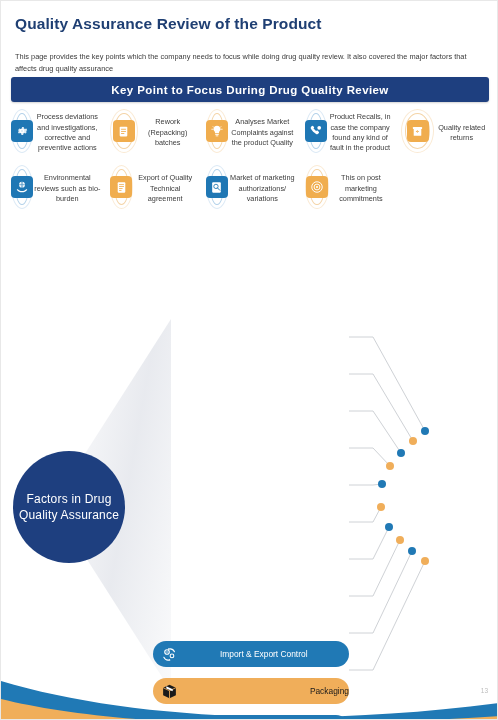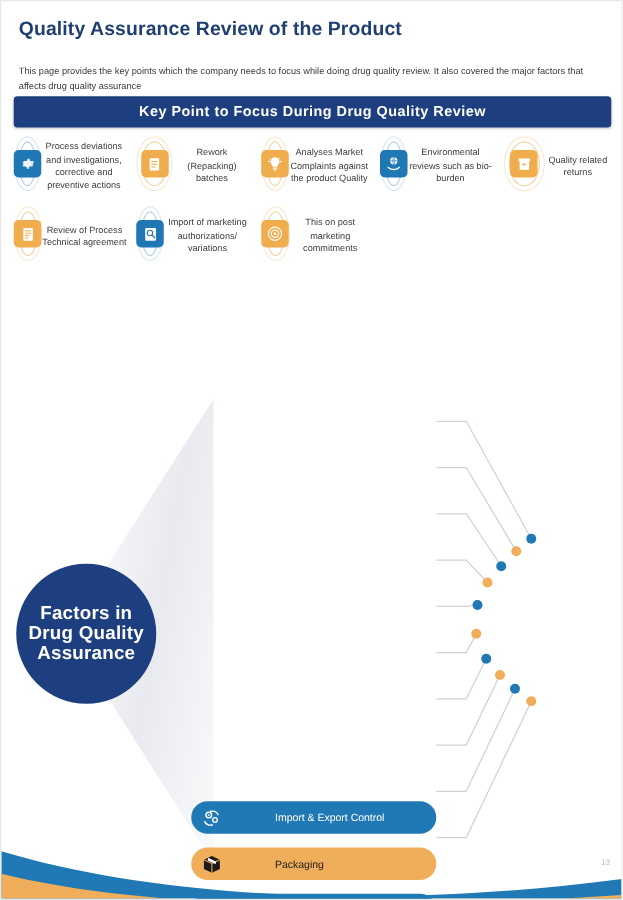--- a/index.html
+++ b/index.html
@@ -125,22 +125,22 @@
     position: absolute;
     left: 12px; top: 450px;
     width: 112px; height: 112px;
     border-radius: 50%;
     background: #1e3f7f;
     display: flex; align-items: center; justify-content: center;
     z-index: 4;
   }
   .left-circle-label {
     color: #ffffff;
-    font-size: 15px;
-    font-weight: bold;
+    font-size: 12px;
+    font-weight: normal;
     line-height: 16px;
     text-align: center;
     letter-spacing: .2px;
   }
 
   .bars {
     position: absolute;
     left: 152px; top: 322px;
     width: 196px;
     z-index: 3;
@@ -149,21 +149,21 @@
     position: relative;
     height: 26px;
     margin-bottom: 11px;
     border-radius: 13px;
     display: flex;
     align-items: center;
     padding-left: 6px;
     color: #ffffff;
   }
   .bar.blue  { background: #2079b5; }
-  .bar.orange{ background: #f0ae5a; color: #1a1a1a; }
+  .bar.orange{ background: #f0ae5a; color: #1a1a1a; justify-content: space-between; }
   .bar-icon {
     width: 20px; height: 20px;
     flex: 0 0 20px;
     display: flex; align-items: center; justify-content: center;
     margin-right: 5px;
   }
   .bar-label {
     font-size: 8.4px;
     line-height: 10.4px;
     font-weight: normal;
@@ -234,73 +234,85 @@
               <path d="M12 3a6 6 0 00-3.5 10.9V16h7v-2.1A6 6 0 0012 3z"></path>
               <rect x="9" y="17.2" width="6" height="1.5"></rect>
               <rect x="9.8" y="19.6" width="4.4" height="1.5"></rect>
               <path d="M3 9h2.4M18.6 9H21M5.2 4.4l1.7 1.7M17.1 6.1l1.7-1.7" stroke="#ffffff" stroke-width="1.3" stroke-linecap="round"></path>
             </svg>
         </div>
       </div>
       <div class="kp-text">Analyses Market Complaints against the product Quality</div>
     </div>
 
+    <div class="kp-cell">
+      <div class="kp-ring blue">
+        <div class="kp-badge">
+          <svg width="14" height="14" viewBox="0 0 24 24" fill="#ffffff">
+              <path d="M6.6 3.5a1.6 1.6 0 00-2.2.3L3.2 5.4c-.6.8-.5 1.9.1 2.9 2.1 3.6 5.2 6.7 8.8 8.8 1 .6 2.1.7 2.9.1l1.6-1.2a1.6 1.6 0 00.3-2.2l-1.7-2.2a1.3 1.3 0 00-1.7-.3l-1.4.9-4.4-4.4.9-1.4a1.3 1.3 0 00-.3-1.7L6.6 3.5z"></path>
+              <circle cx="17.5" cy="6.5" r="4.4" fill="#1f77b4"></circle>
+              <circle cx="17.5" cy="6.5" r="3.2" fill="#ffffff"></circle>
+            </svg>
+        </div>
+      </div>
+      <div class="kp-text">Product Recalls, in case the company found any kind of fault in the product</div>
+    </div>
+
+    <div class="kp-cell">
+      <div class="kp-ring orange">
+        <div class="kp-badge">
+          <svg width="13" height="13" viewBox="0 0 24 24" fill="#ffffff">
+              <path d="M5 7h14v12a1 1 0 01-1 1H6a1 1 0 01-1-1V7z"></path>
+              <rect x="3.5" y="3.5" width="17" height="4" rx="1"></rect>
+              <path d="M10 12h4M12 10l-2 2 2 2" stroke="#f0ad4e" stroke-width="1.4" fill="none" stroke-linecap="round"></path>
+            </svg>
+        </div>
+      </div>
+      <div class="kp-text">Quality related returns</div>
+    </div>
 
     <div class="kp-cell">
       <div class="kp-ring blue">
         <div class="kp-badge">
           <svg width="14" height="14" viewBox="0 0 24 24" fill="#ffffff">
               <circle cx="12" cy="8" r="5"></circle>
               <path d="M7 8h10M12 3c1.8 1.7 1.8 8.3 0 10M12 3c-1.8 1.7-1.8 8.3 0 10" stroke="#1f77b4" stroke-width=".9" fill="none"></path>
               <path d="M3 16.5c2.3 3 5.4 4.5 9 4.5s6.7-1.5 9-4.5c-1-.8-2-.6-2.8.2-1.5 1.5-3.7 2.3-6.2 2.3s-4.7-.8-6.2-2.3c-.8-.8-1.8-1-2.8-.2z"></path>
             </svg>
         </div>
       </div>
       <div class="kp-text">Environmental reviews such as bio-burden</div>
-    </div>
-
-    <div class="kp-cell">
-      <div class="kp-ring orange">
-        <div class="kp-badge">
-          <svg width="13" height="13" viewBox="0 0 24 24" fill="#ffffff">
-              <path d="M5 7h14v12a1 1 0 01-1 1H6a1 1 0 01-1-1V7z"></path>
-              <rect x="3.5" y="3.5" width="17" height="4" rx="1"></rect>
-              <path d="M10 12h4M12 10l-2 2 2 2" stroke="#f0ad4e" stroke-width="1.4" fill="none" stroke-linecap="round"></path>
-            </svg>
-        </div>
-      </div>
-      <div class="kp-text">Quality related returns</div>
     </div>
 
     <div class="kp-cell">
       <div class="kp-ring orange">
         <div class="kp-badge">
           <svg width="13" height="13" viewBox="0 0 24 24" fill="#ffffff">
               <rect x="5" y="2.5" width="14" height="19" rx="1.5"></rect>
               <rect x="7.5" y="6" width="9" height="1.5" fill="#f0ad4e"></rect>
               <rect x="7.5" y="9.5" width="9" height="1.5" fill="#f0ad4e"></rect>
               <rect x="7.5" y="13" width="6.5" height="1.5" fill="#f0ad4e"></rect>
               <rect x="7.5" y="16.5" width="4.5" height="1.5" fill="#f0ad4e"></rect>
             </svg>
         </div>
       </div>
-      <div class="kp-text">Review of Process Technical agreement</div>
+      <div class="kp-text">Export of Quality Technical agreement</div>
     </div>
 
     <div class="kp-cell">
       <div class="kp-ring blue">
         <div class="kp-badge">
           <svg width="13" height="13" viewBox="0 0 24 24" fill="#ffffff">
               <rect x="4" y="2.5" width="16" height="19" rx="1.5"></rect>
               <circle cx="11" cy="10" r="4" fill="none" stroke="#1f77b4" stroke-width="1.6"></circle>
               <path d="M14 13l4 4" stroke="#1f77b4" stroke-width="1.8" stroke-linecap="round"></path>
             </svg>
         </div>
       </div>
-      <div class="kp-text">Import of marketing authorizations/ variations</div>
+      <div class="kp-text">Market of marketing authorizations/ variations</div>
     </div>
 
     <div class="kp-cell">
       <div class="kp-ring orange">
         <div class="kp-badge">
           <svg width="14" height="14" viewBox="0 0 24 24">
               <circle cx="12" cy="12" r="9" fill="none" stroke="#ffffff" stroke-width="1.6"></circle>
               <circle cx="12" cy="12" r="5" fill="none" stroke="#ffffff" stroke-width="1.6"></circle>
               <circle cx="12" cy="12" r="1.8" fill="#ffffff"></circle>
             </svg>

